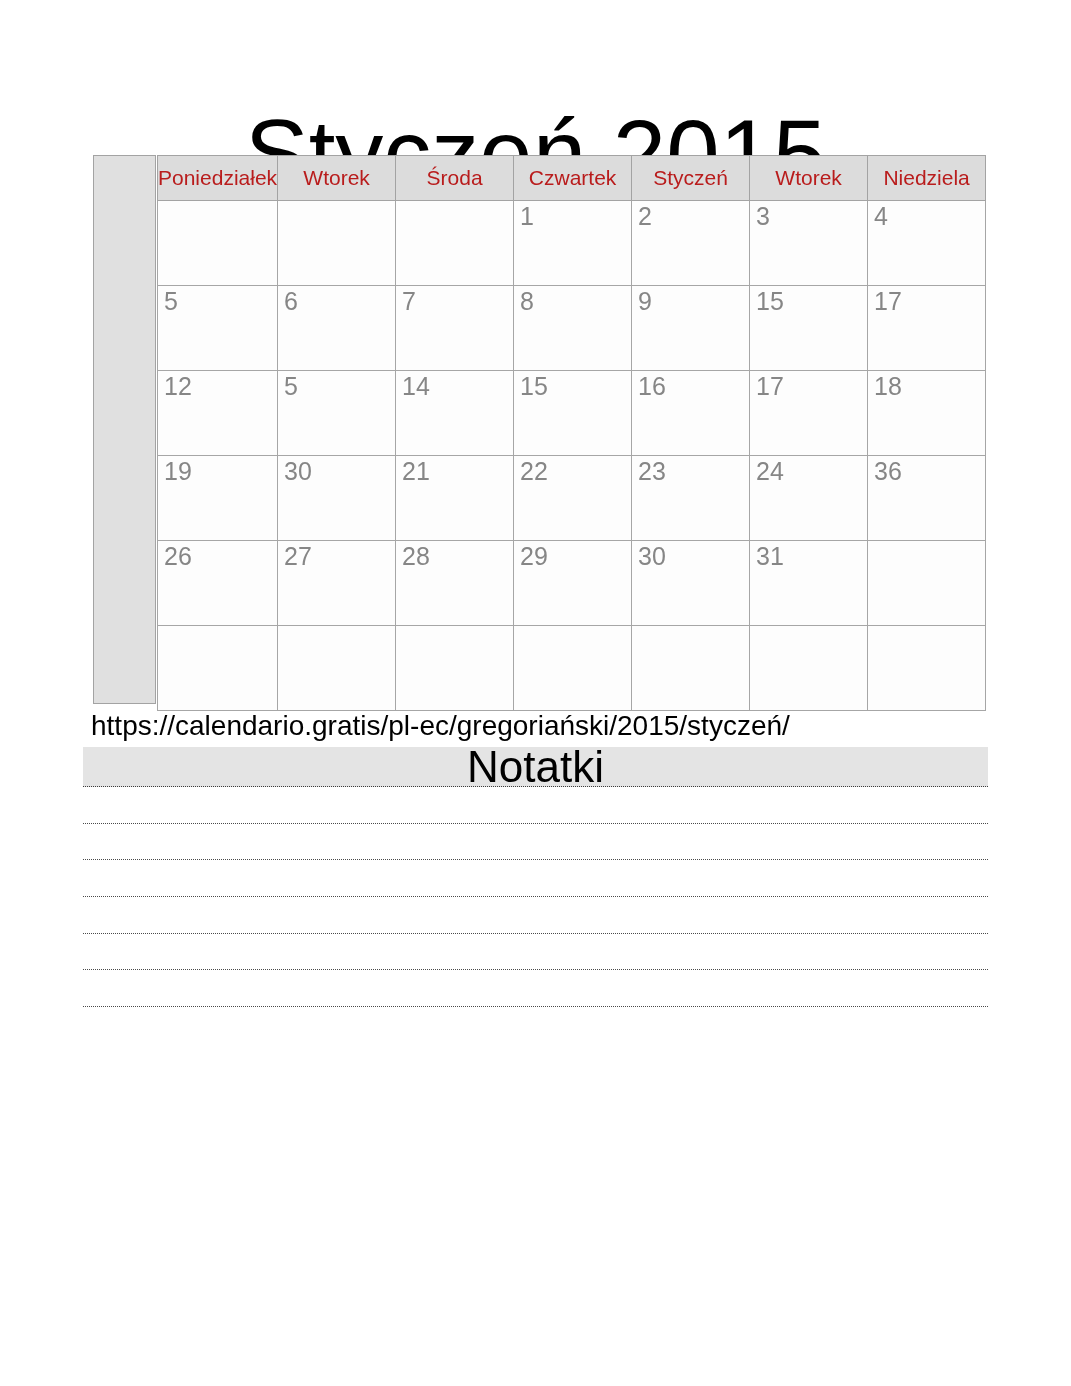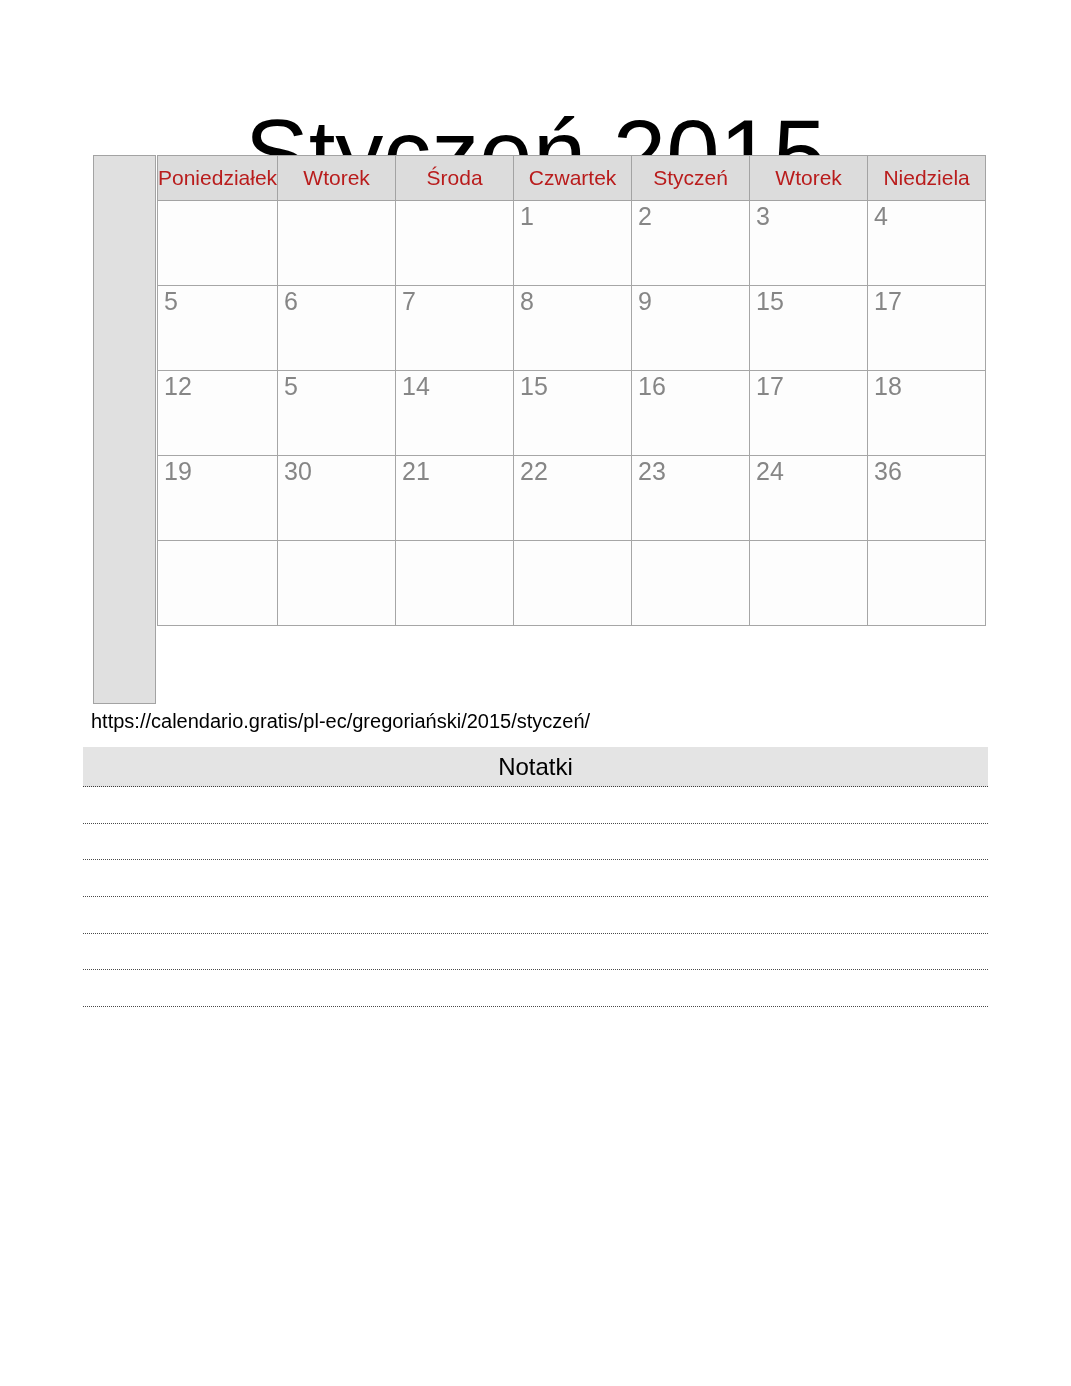--- a/index.html
+++ b/index.html
@@ -69,39 +69,39 @@
     display: block;
     padding: 2px 0 0 6px;
     font-size: 25px;
     line-height: 1.1;
     color: #868686;
   }
   .source-url {
     position: absolute;
     left: 91px;
     top: 710px;
-    font-size: 20px;
+    font-size: 28px;
     color: #000000;
     text-decoration: none;
     white-space: nowrap;
   }
   .notes-bar {
     position: absolute;
     left: 83px;
     top: 747px;
     width: 905px;
     height: 39px;
     background: #e4e4e4;
     border-bottom: 1px dotted #3c3c3c;
     display: flex;
     align-items: center;
     justify-content: center;
   }
   .notes-title {
-    font-size: 24px;
+    font-size: 44px;
     color: #000000;
     line-height: 1;
   }
   .notes-lines {
     position: absolute;
     left: 83px;
     top: 787px;
     width: 905px;
   }
   .note-line {
@@ -218,20 +218,43 @@
           </td>
           <td class="day">
             <span class="num">24</span>
           </td>
           <td class="day">
             <span class="num">36</span>
           </td>
         </tr>
         <tr>
           <td class="day">
+            <span class="num">26</span>
+          </td>
+          <td class="day">
+            <span class="num">27</span>
+          </td>
+          <td class="day">
+            <span class="num">28</span>
+          </td>
+          <td class="day">
+            <span class="num">29</span>
+          </td>
+          <td class="day">
+            <span class="num">30</span>
+          </td>
+          <td class="day">
+            <span class="num">31</span>
+          </td>
+          <td class="day">
+            <span class="num"></span>
+          </td>
+        </tr>
+        <tr>
+          <td class="day">
             <span class="num"></span>
           </td>
           <td class="day">
             <span class="num"></span>
           </td>
           <td class="day">
             <span class="num"></span>
           </td>
           <td class="day">
             <span class="num"></span>

